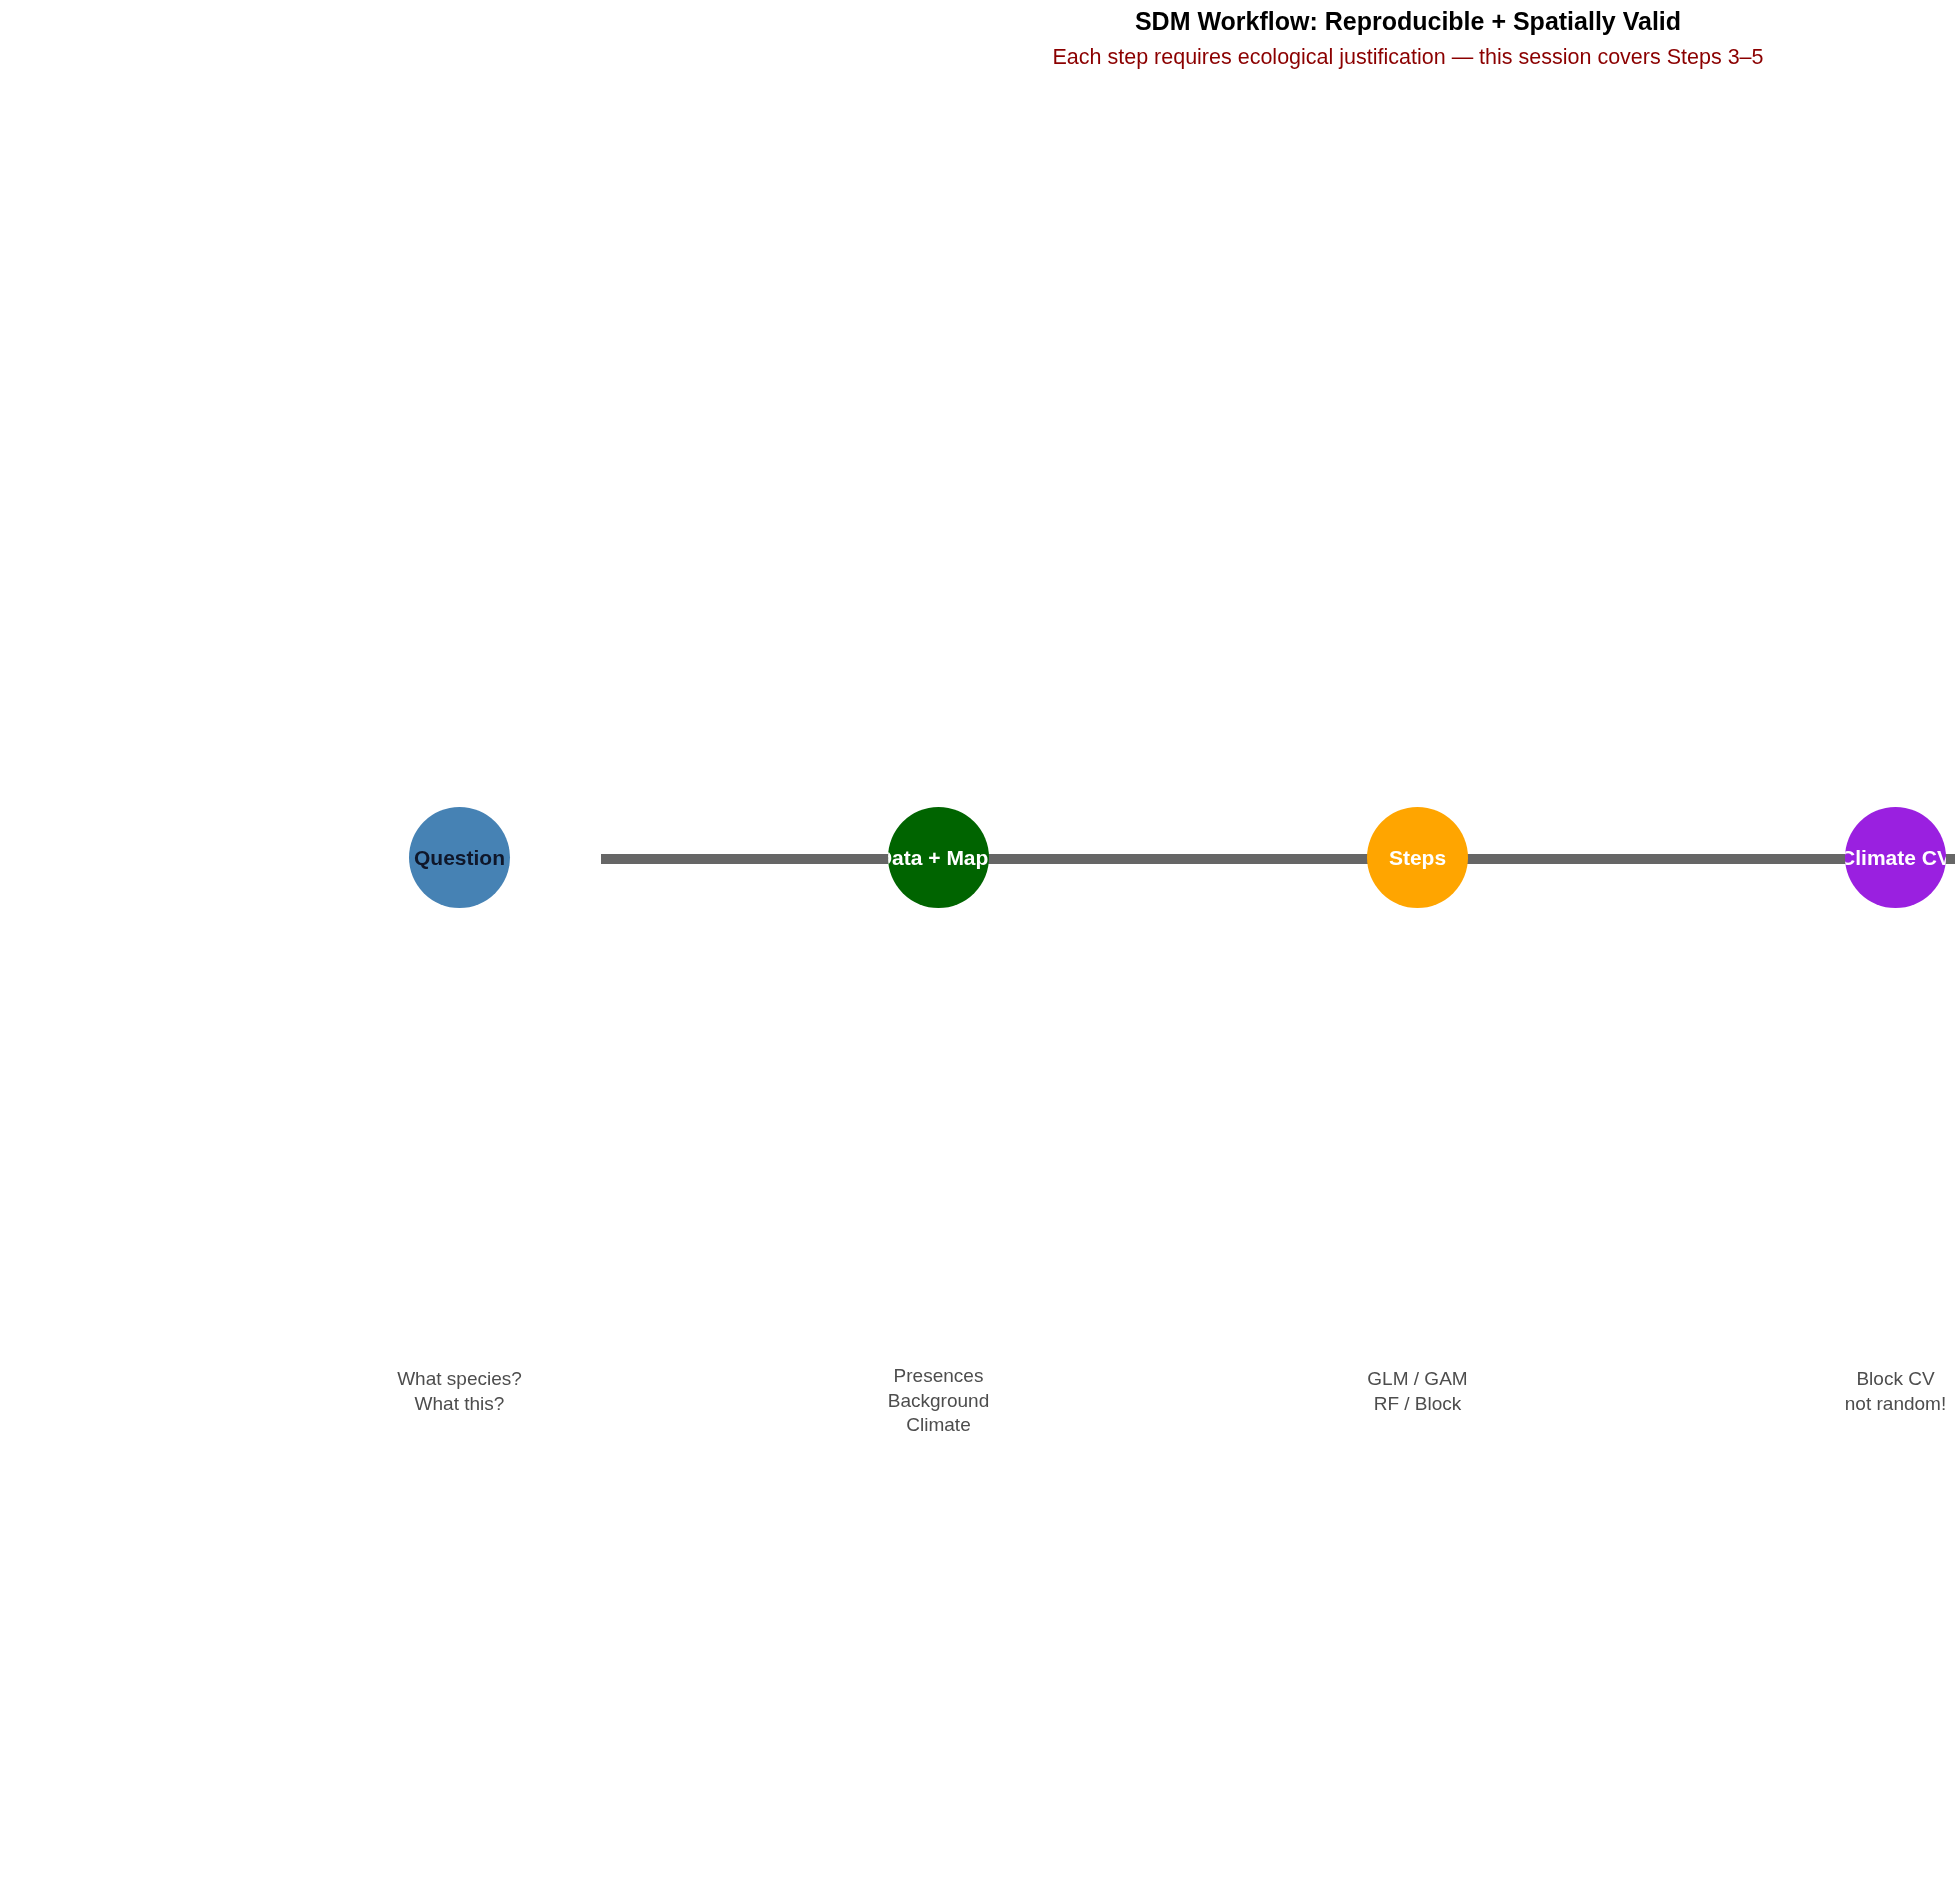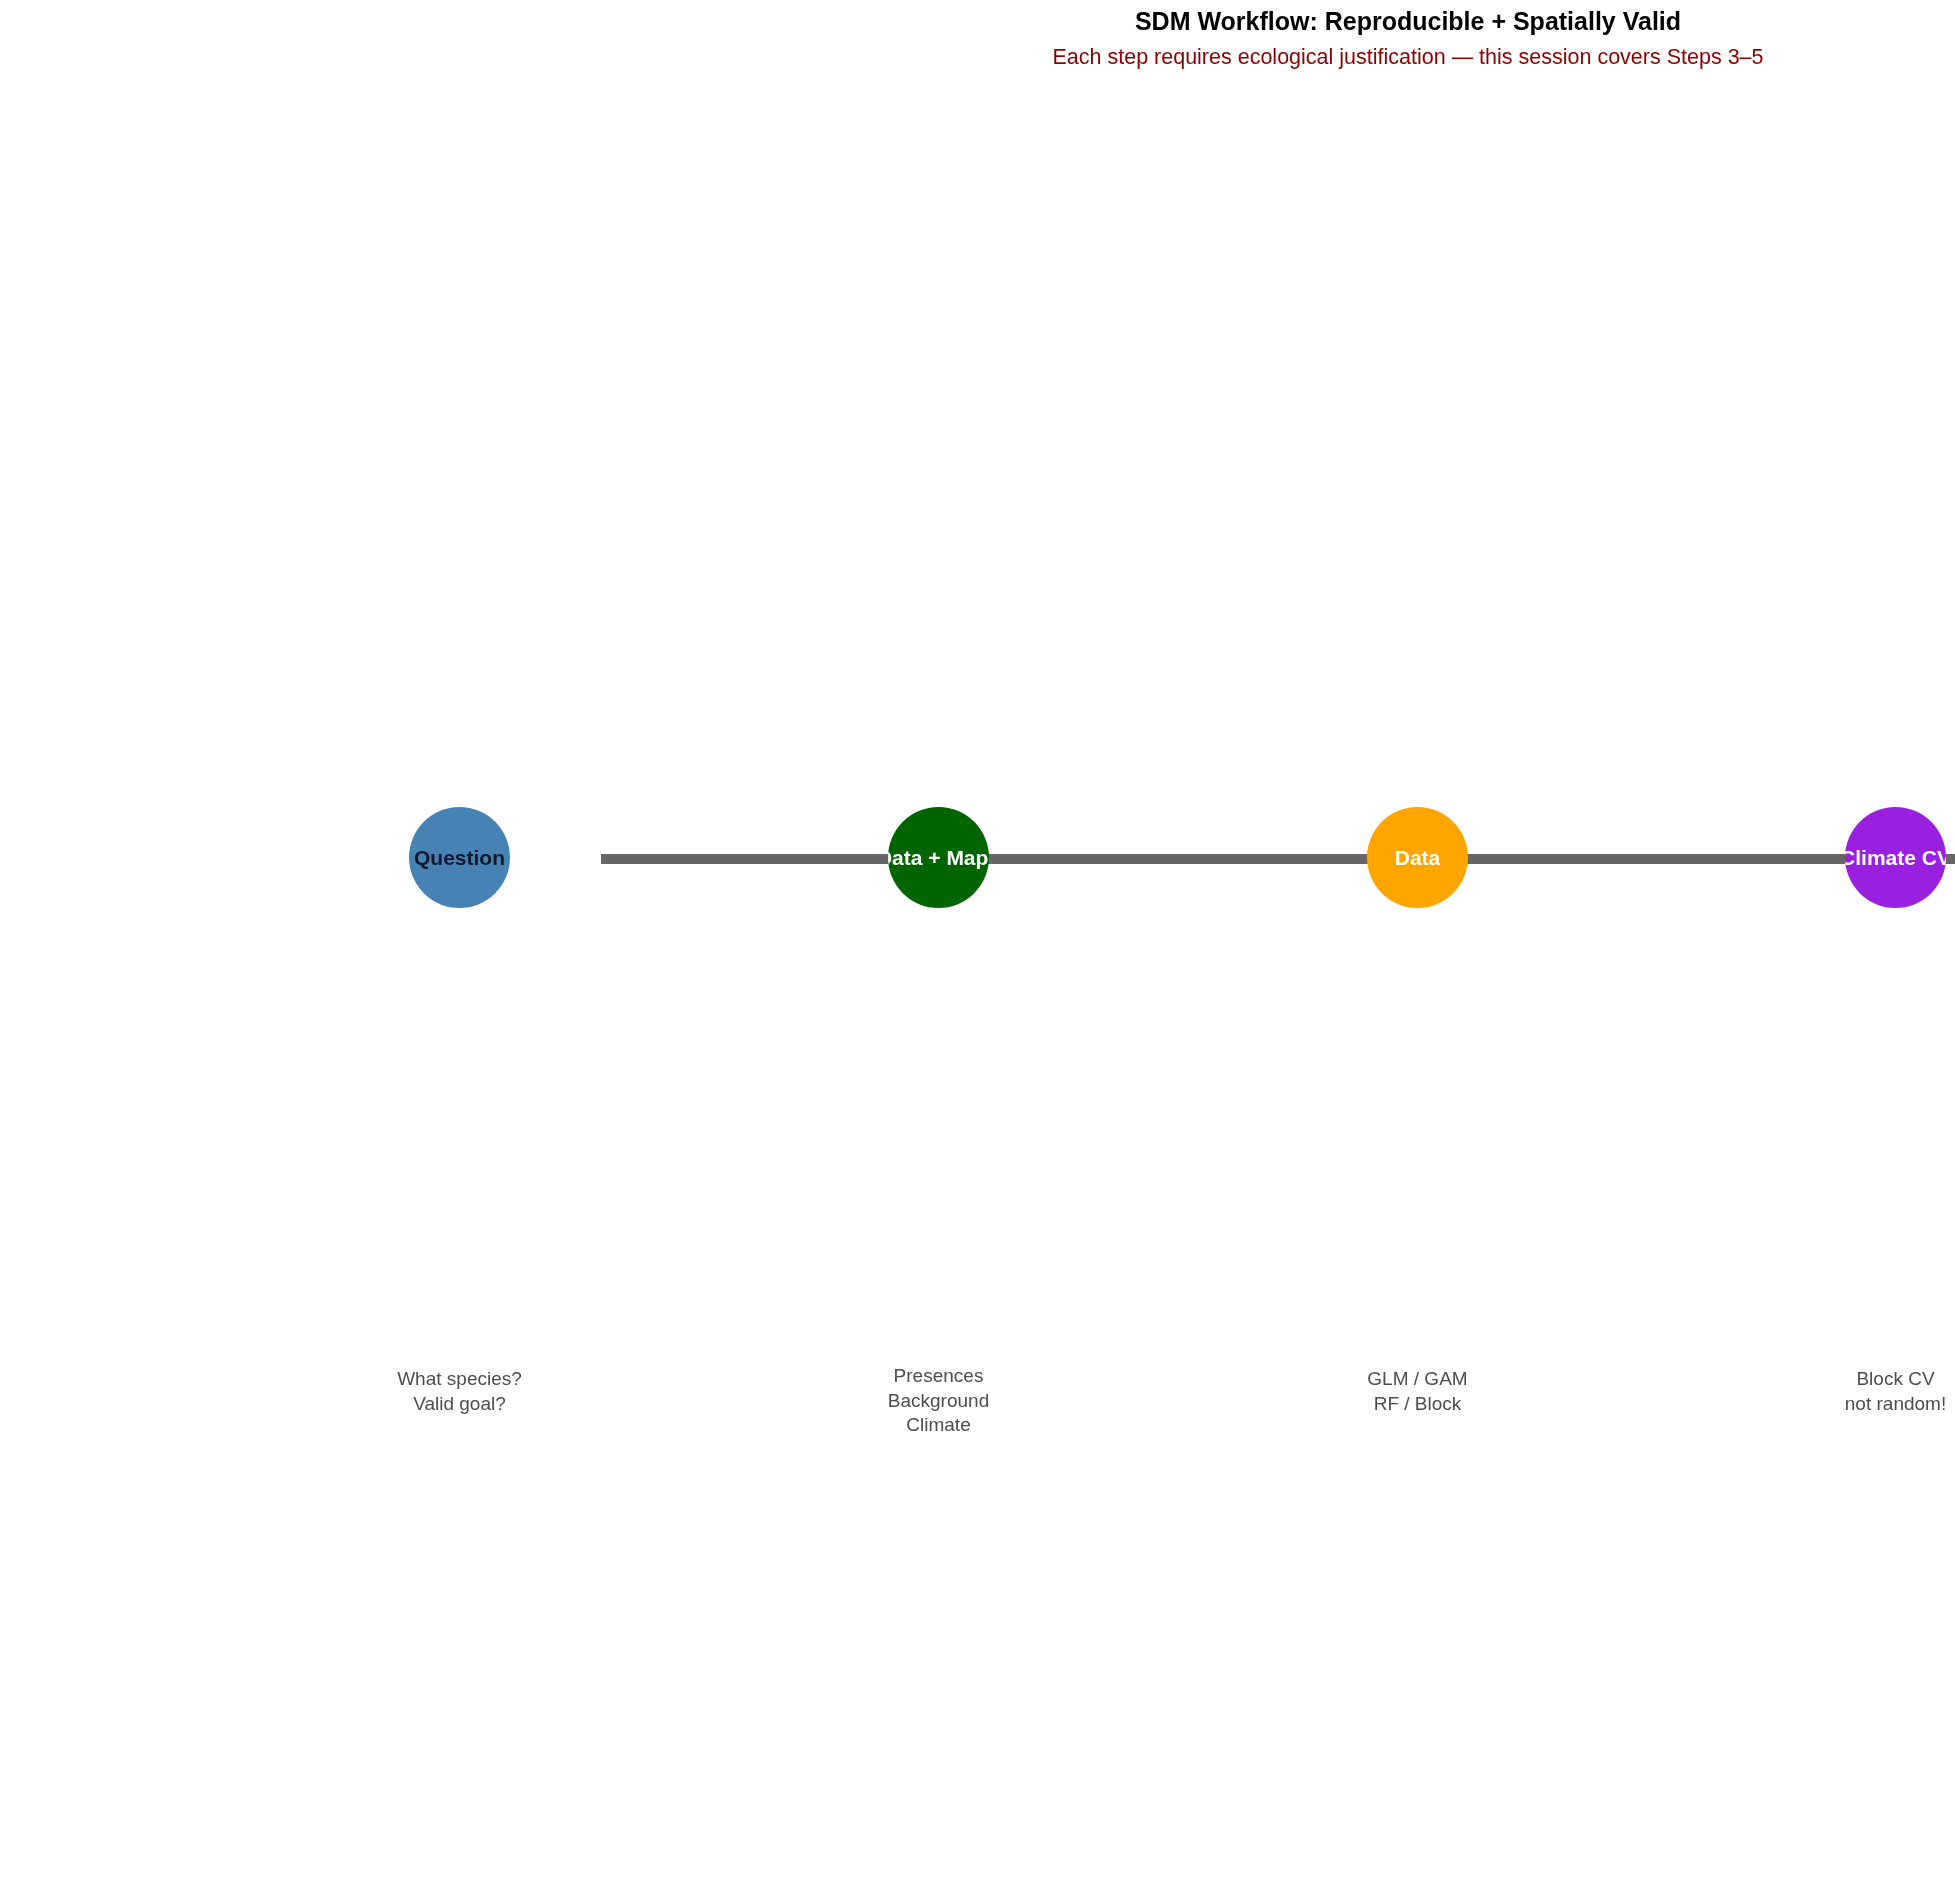--- a/index.html
+++ b/index.html
@@ -110,32 +110,32 @@
   <div id="flow">
 
     <div class="arrow-shaft" style="left: 601px; width: 1583px; background: rgb(102, 102, 102);"></div>
 
   <div class="node" style="left: 409px; top: 807px; background: rgb(70, 130, 180);">
         <div class="node-clip">
           <span class="node-label" style="color: #0f172a;">Question</span>
         </div>
       </div>
       <div class="caption lines2" style="left: 311px; color: rgb(77, 77, 77);">What species?
-Valid goal?</div>
+What this?</div>
       <div class="node" style="left: 888px; top: 807px; background: rgb(0, 100, 0);">
         <div class="node-clip">
           <span class="node-label" style="color: rgb(255, 255, 255);">Data + Maps</span>
         </div>
       </div>
       <div class="caption lines3" style="left: 790px; color: rgb(77, 77, 77);">Presences
 Background
 Climate</div>
       <div class="node" style="left: 1367px; top: 807px; background: rgb(255, 165, 0);">
         <div class="node-clip">
-          <span class="node-label" style="color: rgb(255, 255, 255);">Data</span>
+          <span class="node-label" style="color: rgb(255, 255, 255);">Steps</span>
         </div>
       </div>
       <div class="caption lines2" style="left: 1269px; color: rgb(77, 77, 77);">GLM / GAM
 RF / Block</div>
       <div class="node" style="left: 1845px; top: 807px; background: rgb(154, 32, 224);">
         <div class="node-clip">
           <span class="node-label" style="color: rgb(255, 255, 255);">Climate CV</span>
         </div>
       </div>
       <div class="caption lines2" style="left: 1747px; color: rgb(77, 77, 77);">Block CV

